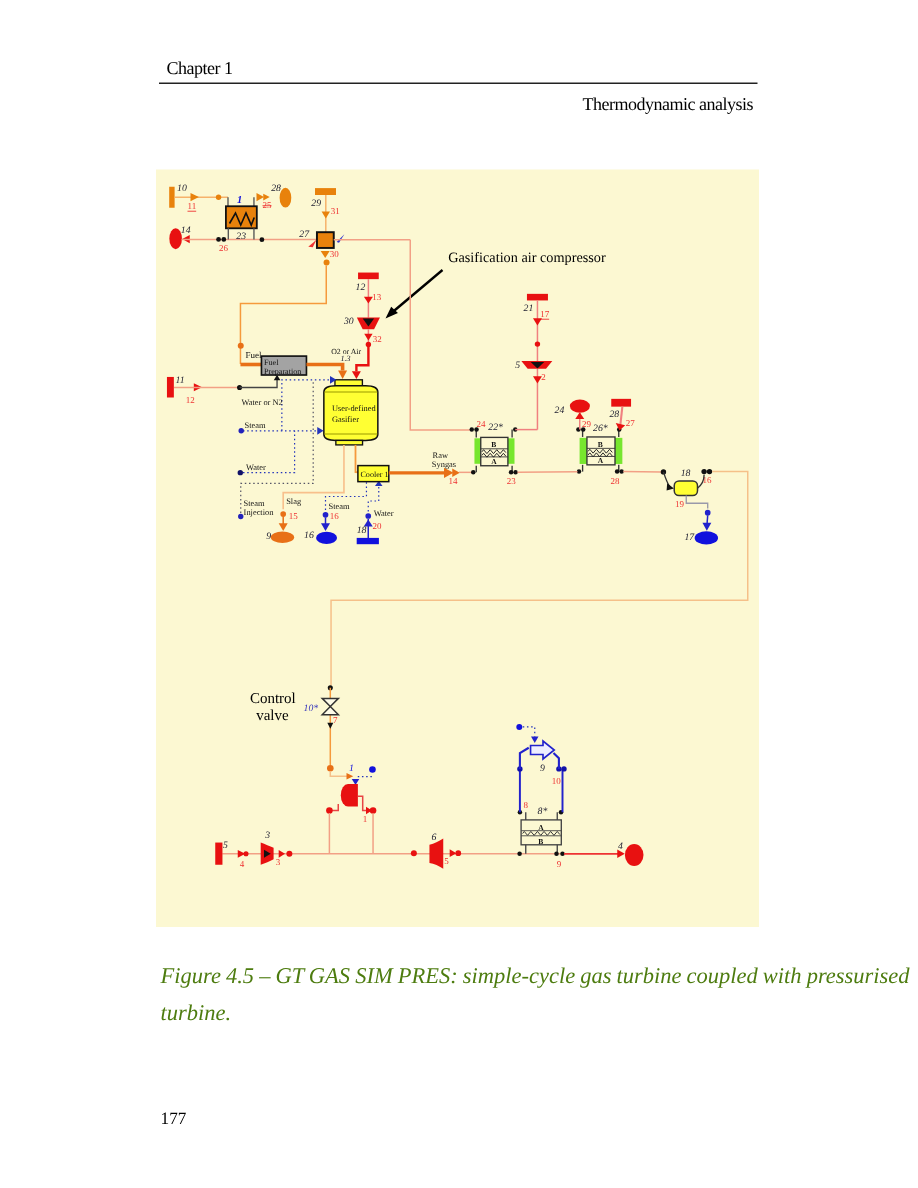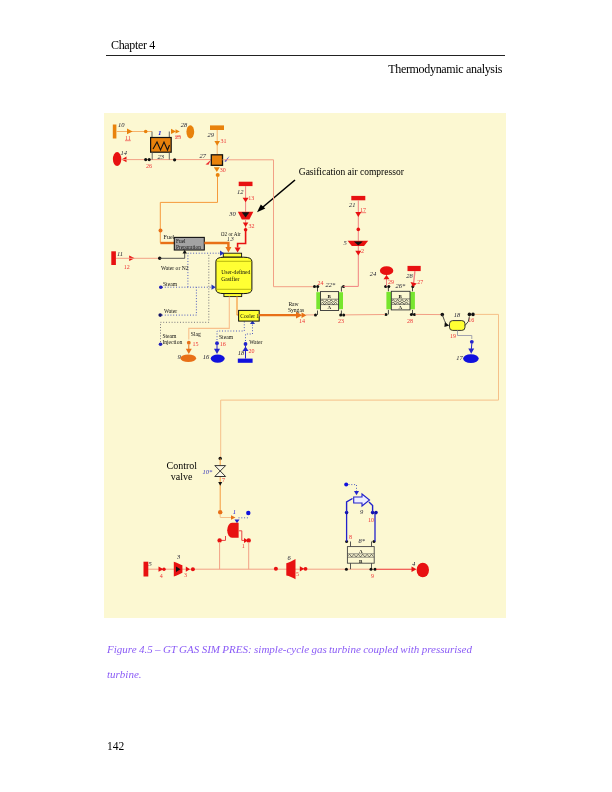--- a/index.html
+++ b/index.html
@@ -1,26 +1,26 @@
 <!DOCTYPE html>
 <html><head>
 <meta charset="utf-8">
 <style>
   html,body{margin:0;padding:0;}
   body{width:612px;height:792px;background:#ffffff;position:relative;
        font-family:"Liberation Serif", serif;}
   .hdr{position:absolute;top:38px;font-size:12px;letter-spacing:-0.33px;color:#000;}
   #hline{position:absolute;left:106px;top:55px;width:399px;border-top:1px solid #222;}
   #fig{position:absolute;left:104px;top:113px;width:402px;height:505px;background:#FCF8D2;}
-  .cap{position:absolute;left:107px;font-size:11px;font-style:italic;color:#8b5cf6;white-space:nowrap;word-spacing:-0.38px;margin:0;}
+  .cap{position:absolute;left:107px;font-size:15px;font-style:italic;color:#4d7c0f;white-space:nowrap;word-spacing:-0.38px;margin:0;}
   #pg{position:absolute;left:107px;top:740px;font-size:11.5px;}
 </style>
 </head>
 <body>
-  <div class="hdr" style="left:111px;">Chapter 4</div>
+  <div class="hdr" style="left:111px;">Chapter 1</div>
   <div class="hdr" style="right:110px;margin-top:24px;">Thermodynamic analysis</div>
   <div id="hline"></div>
 
   <div id="fig">
   <svg width="402" height="505" viewBox="104 113 402 505">
 
     <rect x="112.8" y="124.5" width="3.6" height="14" fill="#E8820C"></rect>
     <text x="118" y="127" font-size="6.5" font-style="italic" fill="#223">10</text>
     <line x1="116.5" y1="131.5" x2="152" y2="131.5" stroke="#F6B26B" stroke-width="1"></line>
     <path d="M127,128.6 L132.6,131.4 L127,134.2 Z" fill="#E8820C"></path>
@@ -355,13 +355,13 @@
 
     <line x1="376" y1="569.2" x2="412" y2="569.2" stroke="#EE3333" stroke-width="1.1"></line>
     <path d="M411.5,566.4 L416.5,569.2 L411.5,572 Z" fill="#E81111"></path>
     <text x="412" y="566" font-size="6.5" font-style="italic" fill="#223">4</text>
     <ellipse cx="422.8" cy="570" rx="6.2" ry="7.3" fill="#E81111"></ellipse>
   </svg>
   </div>
 
   <p class="cap" style="top:643px;">Figure 4.5 – GT GAS SIM PRES: simple-cycle gas turbine coupled with pressurised</p>
   <p class="cap" style="top:667.5px;">turbine.</p>
-  <div id="pg">142</div>
+  <div id="pg">177</div>
 
 </body></html>

